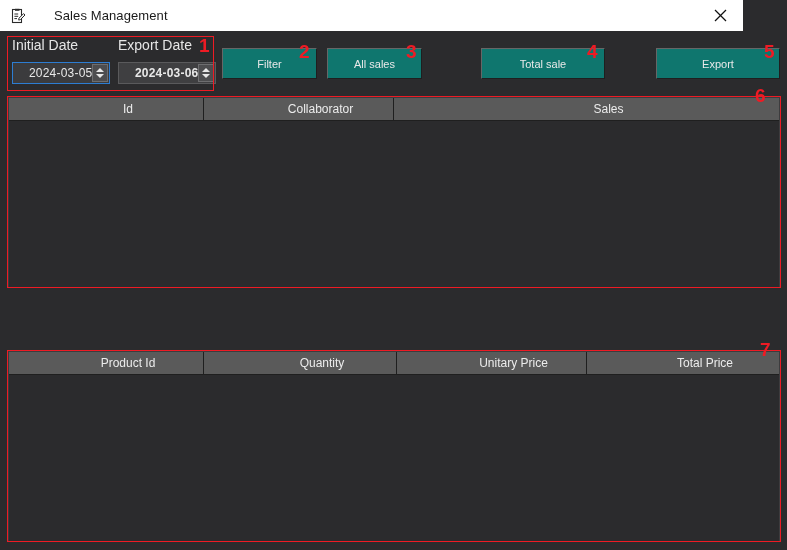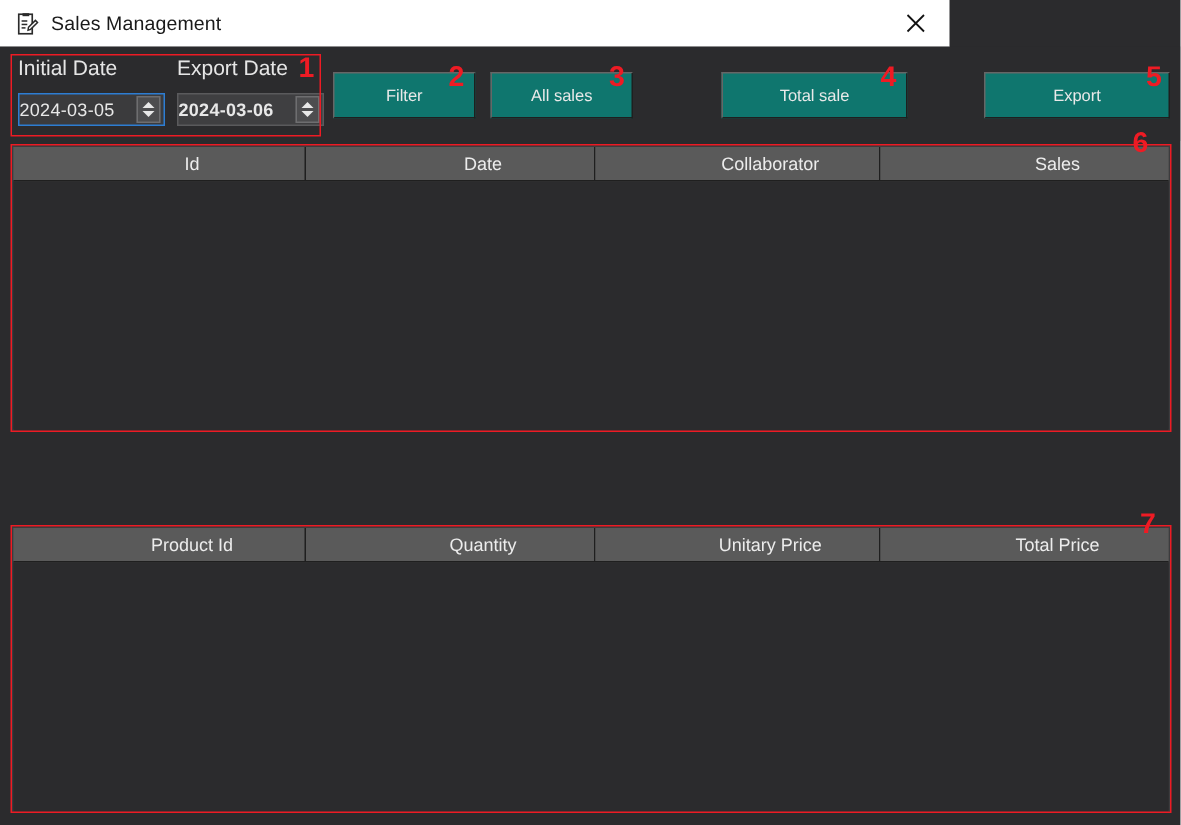--- a/index.html
+++ b/index.html
@@ -15,26 +15,27 @@
     width: 787px;
     height: 550px;
     background: #2b2b2d;
     overflow: hidden;
   }
 
   
   #titlebar {
     position: absolute;
     left: 0; top: 0;
-    width: 633px;
+    width: 743px;
     height: 31px;
     background: #ffffff;
     border-bottom: 1px solid #e2e2e2;
     display: flex;
     align-items: center;
+    gap: 20px;
   }
   #titlebar-icon {
     width: 16px;
     height: 16px;
     margin-left: 10px;
     margin-right: 8px;
     flex: 0 0 auto;
     display: block;
   }
   #titlebar-text {
@@ -92,21 +93,21 @@
     border: 1px solid #2d7dd2;
     background: #3b3b3d;
   }
   .date-input.plain {
     border: 1px solid #5a5a5c;
     font-weight: bold;
   }
   .date-value {
     font-size: 12px;
     color: #e8e8e8;
-    padding-left: 0;
+    padding-left: 16px;
     letter-spacing: 0.2px;
     white-space: nowrap;
     flex: 1 1 auto;
   }
   .spinner {
     width: 16px;
     height: 18px;
     margin-right: 2px;
     background: #4d4d4f;
     border: 1px solid #6e6e70;
@@ -259,21 +260,20 @@
 
     <div class="tbtn" id="btn-filter">Filter</div>
     <div class="tbtn" id="btn-all-sales">All sales</div>
     <div class="tbtn" id="btn-remove">Total sale</div>
     <div class="tbtn" id="btn-export">Export</div>
   </div>
 
   <div class="table" id="table-sales">
     <div class="thead">
       <div class="th c0">Id</div>
-      <div class="th c1">Date</div>
       <div class="th c2">Collaborator</div>
       <div class="th c3">Sales</div>
     </div>
     <div class="tbody"></div>
   </div>
 
   <div class="table" id="table-products">
     <div class="thead">
       <div class="th c0">Product Id</div>
       <div class="th c1">Quantity</div>

